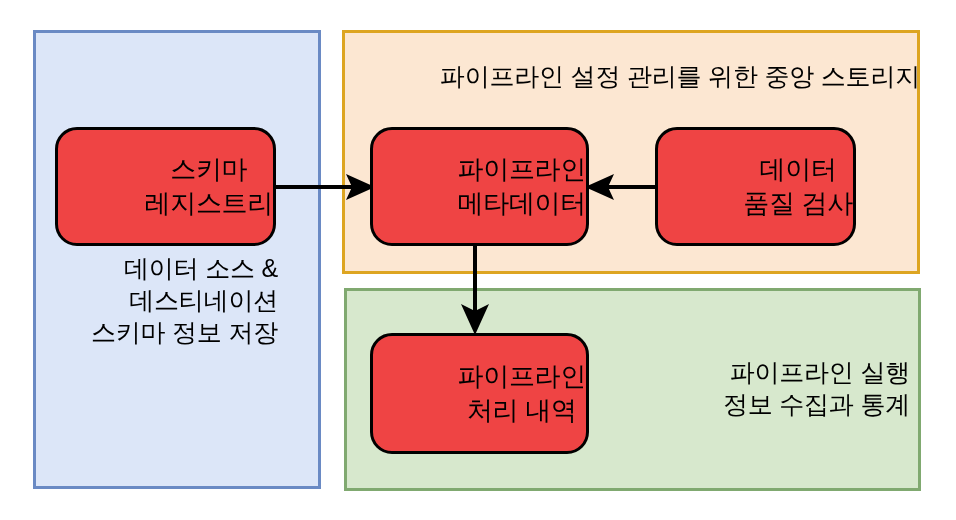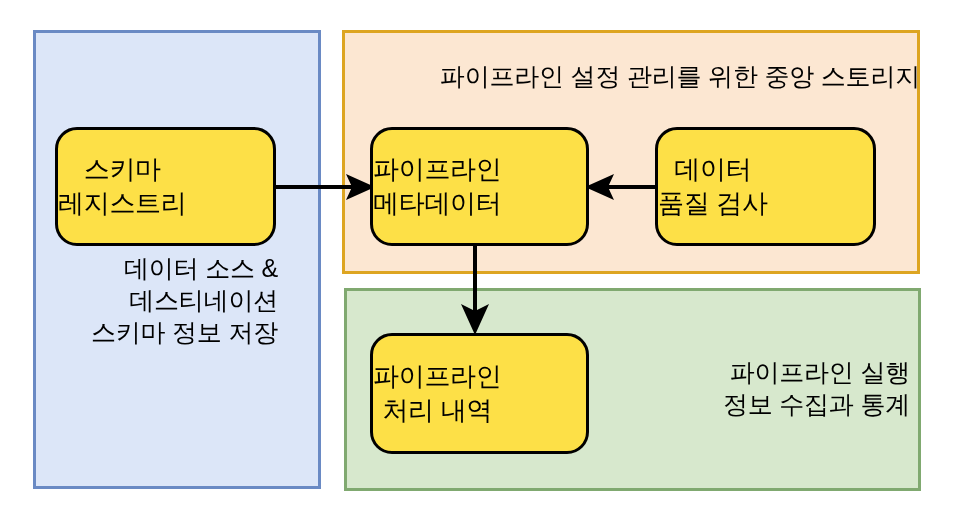--- a/index.html
+++ b/index.html
@@ -75,26 +75,26 @@
     left: 22px;
     top: 252px;
     width: 256px;
     font-size: 25px;
   }
 
   
   .node {
     position: absolute;
     box-sizing: border-box;
-    background: #fde047;
+    background: #ef4444;
     border: 3px solid #000000;
     border-radius: 22px;
     display: flex;
     align-items: center;
-    justify-content: flex-start;
+    justify-content: flex-end;
     text-align: center;
     color: #000000;
     font-size: 26px;
     line-height: 1.3;
     white-space: pre-line;
     letter-spacing: -0.3px;
   }
   .node-schema-registry {
     left: 55px;
     top: 127px;
@@ -103,21 +103,21 @@
   }
   .node-pipeline-metadata {
     left: 370px;
     top: 127px;
     width: 219px;
     height: 119px;
   }
   .node-data-quality {
     left: 655px;
     top: 127px;
-    width: 221px;
+    width: 201px;
     height: 119px;
   }
   .node-pipeline-history {
     left: 370px;
     top: 333px;
     width: 219px;
     height: 121px;
   }
 
   

